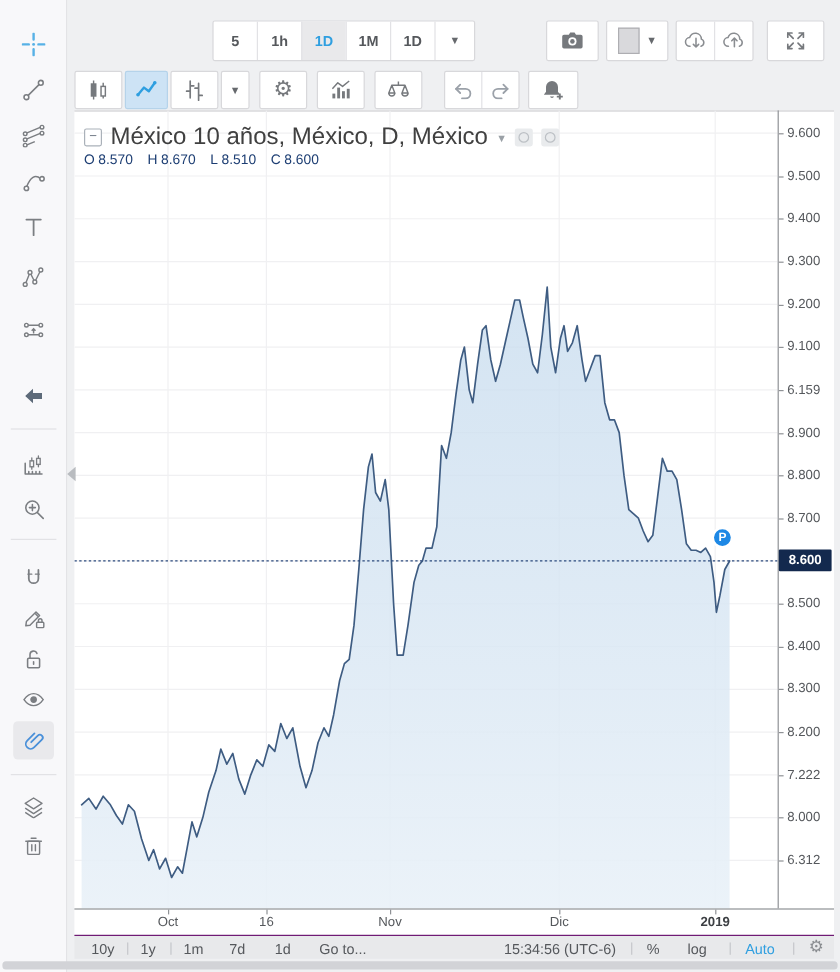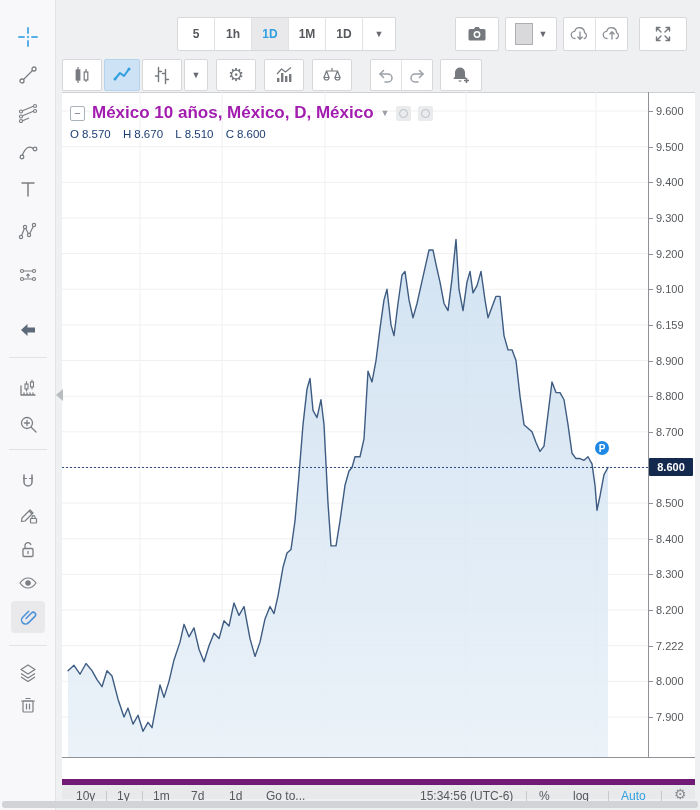--- a/index.html
+++ b/index.html
@@ -35,36 +35,36 @@
   .plabel{position:absolute;left:0;width:44px;height:18px;background:#13294e;color:#fff;font-size:11px;font-weight:bold;
           display:flex;align-items:center;justify-content:center;border-radius:1px;}
   .time-axis{position:absolute;left:62px;top:758px;width:633px;height:20px;}
   .ttick{position:absolute;top:5px;font-size:11px;color:#55585c;transform:translateX(-50%);}
   .ttick.bold{font-weight:bold;color:#3c3f43;}
   .tdash{position:absolute;top:0;width:1px;height:4px;background:#8f9296;}
   
   .legend{position:absolute;left:70px;top:103px;display:flex;align-items:center;gap:7px;z-index:5;}
   .collapse-btn{width:15px;height:15px;border:1px solid #aab1b9;border-radius:2px;background:#fff;color:#6b7480;
                 display:flex;align-items:center;justify-content:center;font-size:11px;line-height:1;box-sizing:border-box;}
-  .legend-title{font-size:17px;color:#a21caf;font-weight:bold;}
+  .legend-title{font-size:20px;color:#404040;}
   .qbtn{width:15px;height:15px;background:#e9ebed;border-radius:2px;display:flex;align-items:center;justify-content:center;}
   .qbtn span{width:7px;height:7px;border:1.5px solid #bcc0c5;border-radius:50%;display:block;}
   .ohlc{position:absolute;left:70px;top:128px;font-size:11.5px;color:#1d3e73;z-index:5;}
   .ohlc b{font-weight:normal;margin-right:3px;}
   .ohlc .val{margin-right:9px;}
   
   .watermark{position:absolute;left:78px;top:700px;z-index:4;white-space:nowrap;}
   .wm-brand{font-size:27px;font-weight:bold;color:#1d1d1f;letter-spacing:-0.5px;}
   .wm-suffix{font-size:22px;color:#9aa0a6;}
   .wm-dot{position:absolute;left:151px;top:4px;width:5px;height:5px;border-radius:50%;background:#f6a01d;}
   
   .pmarker{position:absolute;width:18px;height:18px;border-radius:50%;background:#1e88e5;border:2px solid #fff;
            box-sizing:border-box;color:#fff;font-size:10px;font-weight:bold;display:flex;align-items:center;justify-content:center;z-index:6;}
   
-  .bbar{position:absolute;left:62px;top:779px;width:633px;height:20px;background:#e8e9eb;border-top:6px solid #701a75;box-sizing:border-box;}
+  .bbar{position:absolute;left:62px;top:779px;width:633px;height:20px;background:#e8e9eb;border-top:1px solid #701a75;box-sizing:border-box;}
   .bitem{position:absolute;top:4px;font-size:12px;color:#55585c;}
   .bsep{position:absolute;top:4px;font-size:11px;color:#c3c5c9;}
   .bitem.blue{color:#2f9fe0;}
   .bottom-strip{position:absolute;left:2px;top:801px;width:696px;height:7px;background:#d2d3d7;border-radius:3px;}
   .collapse-handle{position:absolute;left:56px;top:389px;width:0;height:0;border-top:6px solid transparent;
                    border-bottom:6px solid transparent;border-right:7px solid #b9bcc0;}
   svg{display:block;}
 </style>
 </head>
 <body>
@@ -398,24 +398,36 @@
       <div class="ptick" style="top: 440.765px;">8.400</div>
       <div class="pdash" style="top: 482.412px;"></div>
       <div class="ptick" style="top: 476.412px;">8.300</div>
       <div class="pdash" style="top: 518.059px;"></div>
       <div class="ptick" style="top: 512.059px;">8.200</div>
       <div class="pdash" style="top: 553.706px;"></div>
       <div class="ptick" style="top: 547.706px;">7.222</div>
       <div class="pdash" style="top: 589.353px;"></div>
       <div class="ptick" style="top: 583.353px;">8.000</div>
       <div class="pdash" style="top: 625px;"></div>
-      <div class="ptick" style="top: 619px;">7.900</div>
+      <div class="ptick" style="top: 619px;">6.312</div>
       <div class="plabel" style="top: 366.471px;">8.600</div>
     </div>
 
+  <div class="time-axis" id="time-axis">
+      <div class="tdash" style="left: 78px;"></div>
+      <div class="ttick" style="left: 78px;">Oct</div>
+      <div class="tdash" style="left: 160px;"></div>
+      <div class="ttick" style="left: 160px;">16</div>
+      <div class="tdash" style="left: 263px;"></div>
+      <div class="ttick" style="left: 263px;">Nov</div>
+      <div class="tdash" style="left: 404px;"></div>
+      <div class="ttick" style="left: 404px;">Dic</div>
+      <div class="tdash" style="left: 534px;"></div>
+      <div class="ttick bold" style="left: 534px;">2019</div>
+    </div>
 
   <div class="bbar">
     <span class="bitem" style="left:14px">10y</span>
     <span class="bsep" style="left:43px">|</span>
     <span class="bitem" style="left:55px">1y</span>
     <span class="bsep" style="left:79px">|</span>
     <span class="bitem" style="left:91px">1m</span>
     <span class="bitem" style="left:129px">7d</span>
     <span class="bitem" style="left:167px">1d</span>
     <span class="bitem" style="left:204px">Go to...</span>

